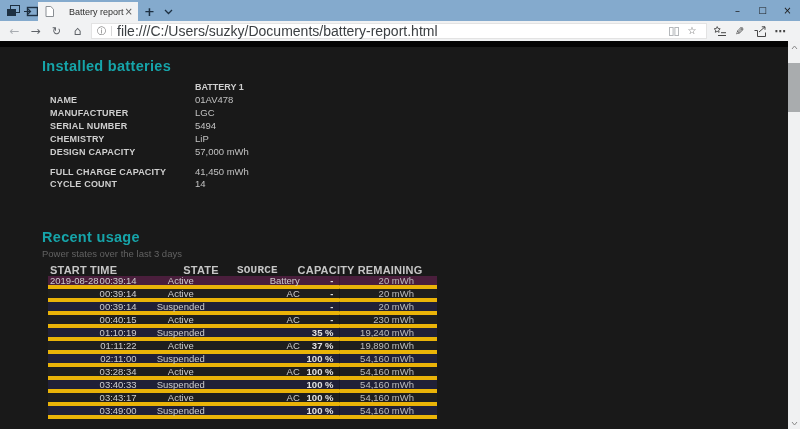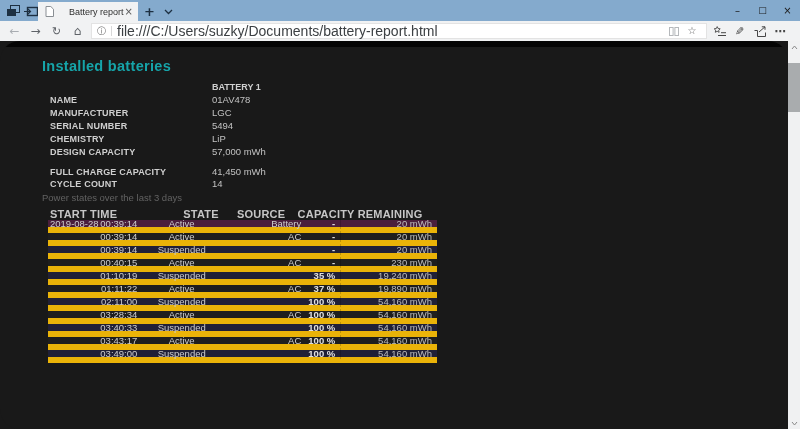--- a/index.html
+++ b/index.html
@@ -67,58 +67,58 @@
   .ab-icon { width:18px; display:flex; align-items:center; justify-content:center; }
   .star-icon { font-size:10px; color:#5a5a5a; line-height:1; }
   .tool-right { display:flex; align-items:center; margin-left:3px; }
   .tool-btn { width:20px; height:18px; display:flex; align-items:center; justify-content:center; }
   .pen-icon { font-size:11px; color:#474747; transform:scaleX(-1); line-height:1; }
   .more-icon { font-size:11px; color:#474747; font-weight:bold; line-height:1; }
 
   
   .page {
     position:absolute; top:41px; left:0; width:788px; height:388px;
-    background:#191919; overflow:hidden;border-radius:20px;
+    background:#191919; overflow:hidden;
   }
   .page-strip { height:6px; background:#040404; }
   .content { padding-left:42px; }
   .section-title {
     font-size:14.5px; font-weight:bold; color:#16a4a9; letter-spacing:0.3px;
     line-height:18px;
   }
   .sec-installed .section-title { margin-top:10px; }
   .sec-recent .section-title { margin-top:38px; }
   .section-sub { font-size:9.5px; color:#626262; line-height:13px; margin-top:1px; }
 
   .b-table { margin-top:5px; margin-left:8px; }
   .b-row { display:flex; height:13px; align-items:center; }
   .b-row.gap { margin-top:6px;align-items:flex-end; }
   .b-label { width:145px; font-size:9px; font-weight:bold; color:#cfcfcf; letter-spacing:0.2px; }
-  .b-value { font-size:9.5px; color:#c2c2c2;margin-left:17px; }
+  .b-value { font-size:9.5px; color:#c2c2c2; }
   .b-row.b-header .b-value { font-weight:bold; color:#cfcfcf; font-size:9px; }
 
   .u-table { margin-top:3px; margin-left:6px; width:389px; }
   .u-hrow { display:flex; height:13px; align-items:center; font-size:11px; font-weight:bold; color:#c6c6c6; letter-spacing:0.2px; }
   .h-start { width:117px; padding-left:2px; }
   .h-state { width:72px; text-align:center; }
-  .h-source { width:46px; text-align:right; }
+  .h-source { width:46px; text-align:left;font-family:Liberation Mono, monospace; }
   .h-cap { width:154px; text-align:center; }
   .u-row {
     display:flex; height:13px; align-items:center; font-size:9.5px; color:#cdcdcd;
-    border-bottom:6px solid #eab308;
+    border-bottom:4px solid #eab308;
   }
   .u-row.kind-ac { background:#1e1e1e; }
   .u-row.kind-suspended { background:#202037; }
   .u-row.kind-battery { background:#4a1e3c; }
   .c-start { width:117px; display:flex; padding-left:2px; }
   .c-start .c-time { margin-left:auto; padding-right:13px; }
   .c-state { width:72px; text-align:center; }
   .c-source { width:46px; text-align:right;margin-left:48px; }
   .c-pct { width:44px; text-align:right; padding-right:5px; font-weight:bold; color:#e0e0e0; }
-  .c-mwh { width:110px; text-align:right; padding-right:5px; color:#bdbdbd; border-left:1px solid rgba(0,0,0,0.18); }
+  .c-mwh { width:110px; text-align:right; padding-right:23px; color:#bdbdbd; border-left:1px solid rgba(0,0,0,0.18); }
 
   
   .scrollbar {
     position:absolute; right:0; top:41px; width:12px; height:388px; background:#f0f1f2;
   }
   .sb-btn { position:absolute; left:0; width:12px; height:12px; display:flex; align-items:center; justify-content:center; }
   .sb-btn.up { top:0; }
   .sb-btn.down { bottom:0; }
   .sb-thumb { position:absolute; left:0; top:22px; width:12px; height:49px; background:#a9acae; }
 </style>
@@ -242,20 +242,21 @@
               <span class="b-value">41,450 mWh</span>
             </div>
             <div class="b-row">
               <span class="b-label">CYCLE COUNT</span>
               <span class="b-value">14</span>
             </div>
           </div>
       </div>
 
       <div class="sec-recent">
+        <div class="section-title">Recent usage</div>
         <div class="section-sub">Power states over the last 3 days</div>
         <div class="u-table">
           <div class="u-hrow">
             <span class="h-start">START TIME</span>
             <span class="h-state">STATE</span>
             <span class="h-source">SOURCE</span>
             <span class="h-cap">CAPACITY REMAINING</span>
           </div>
 
         <div class="u-row kind-battery">

